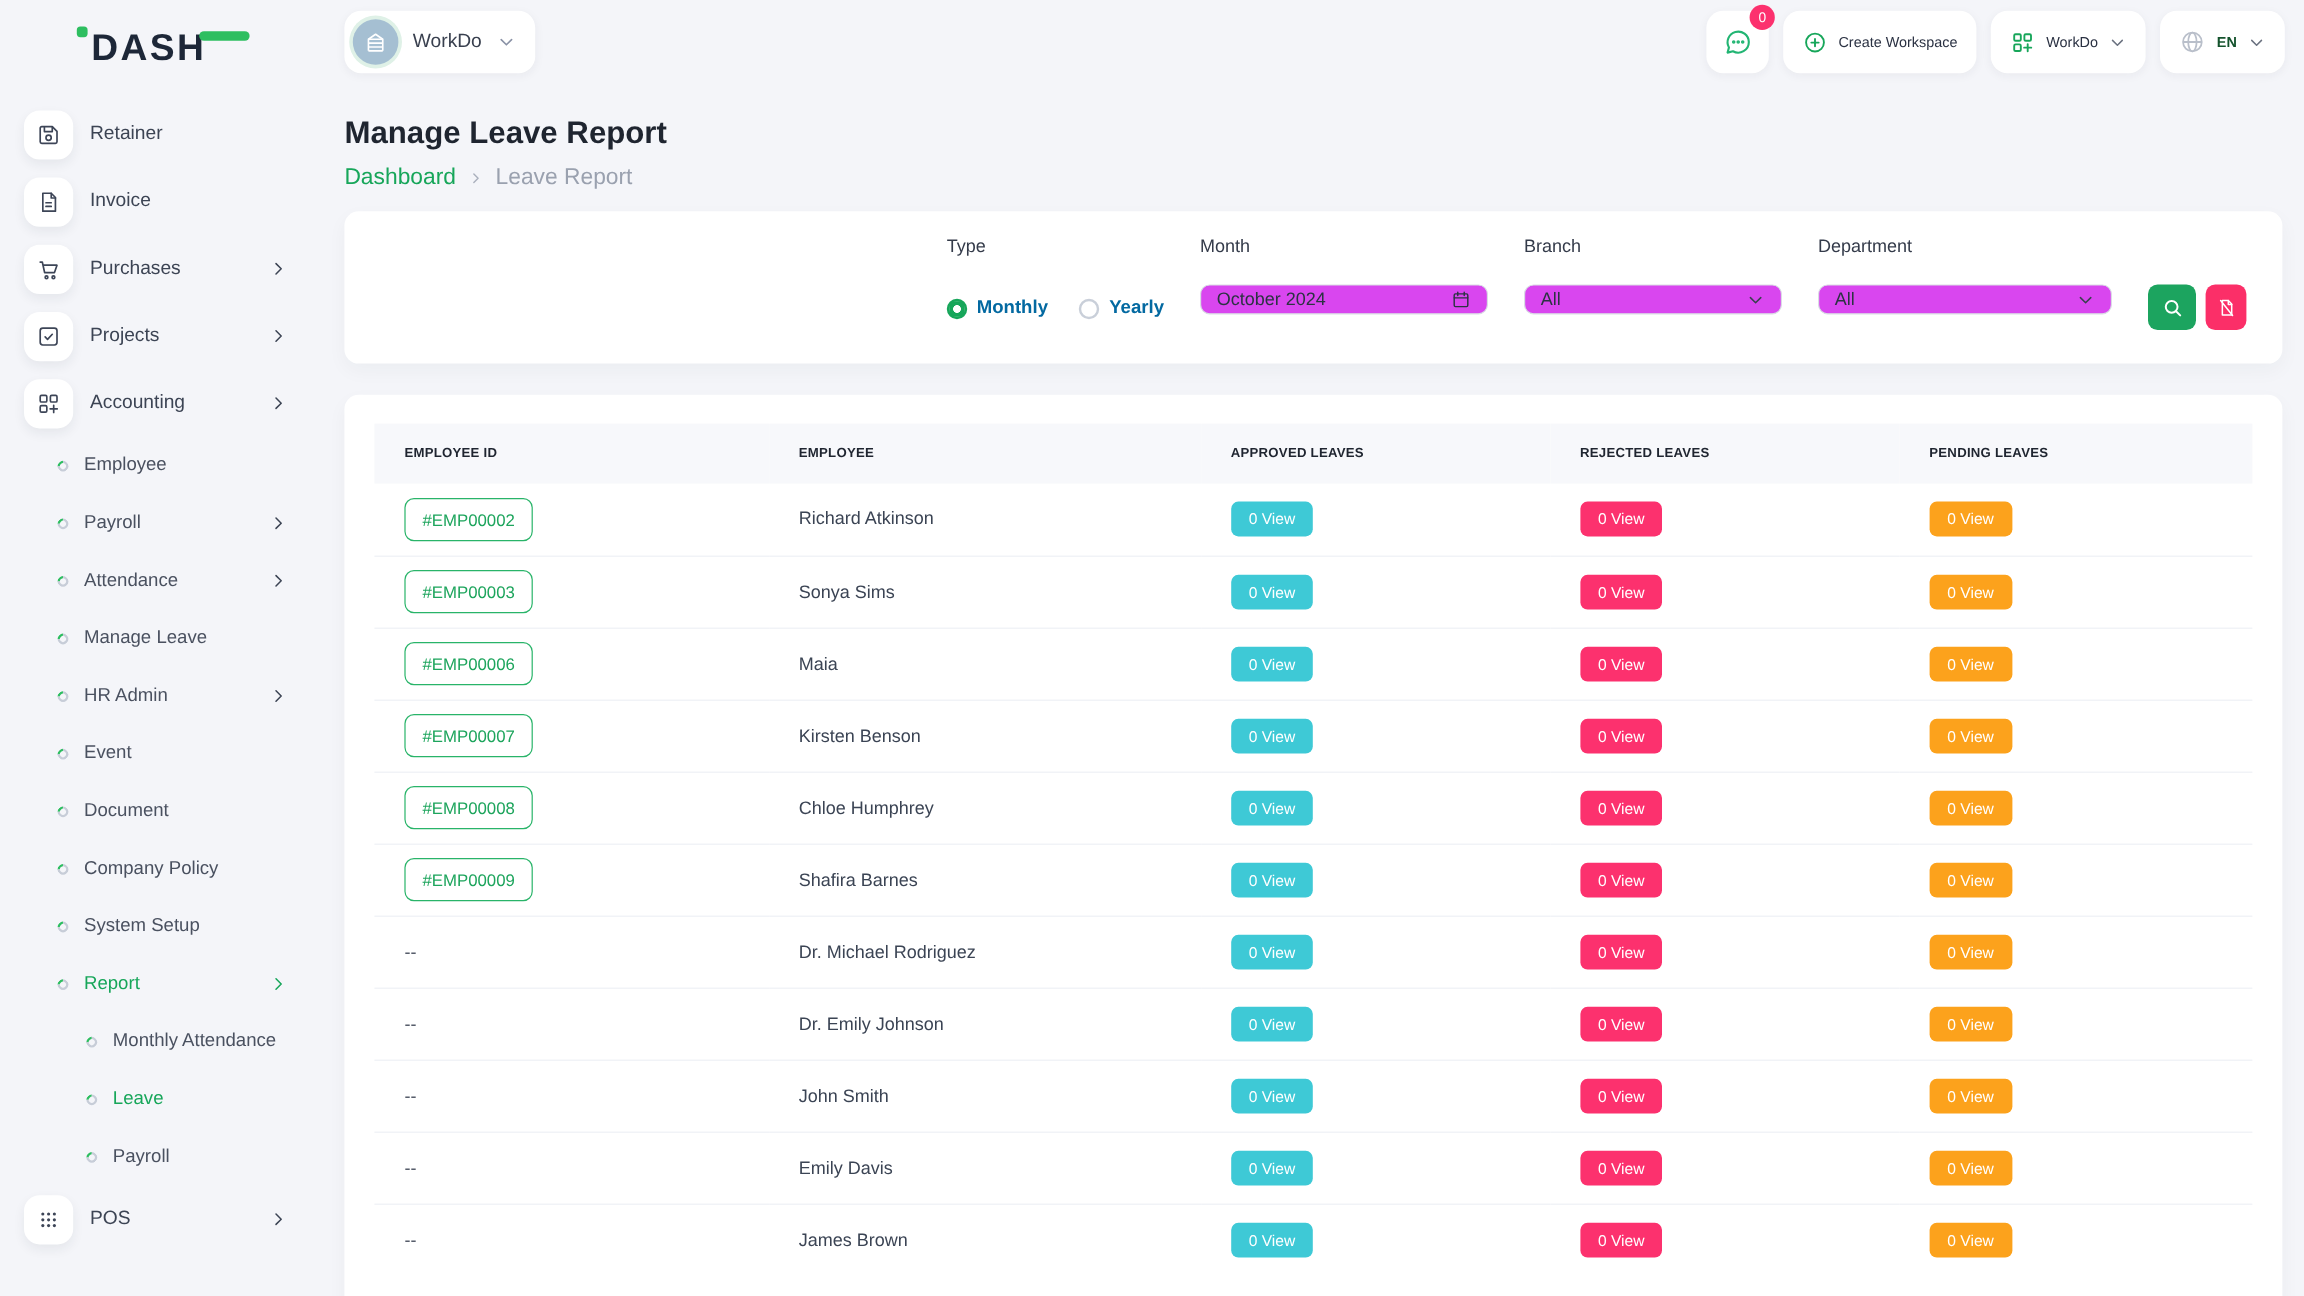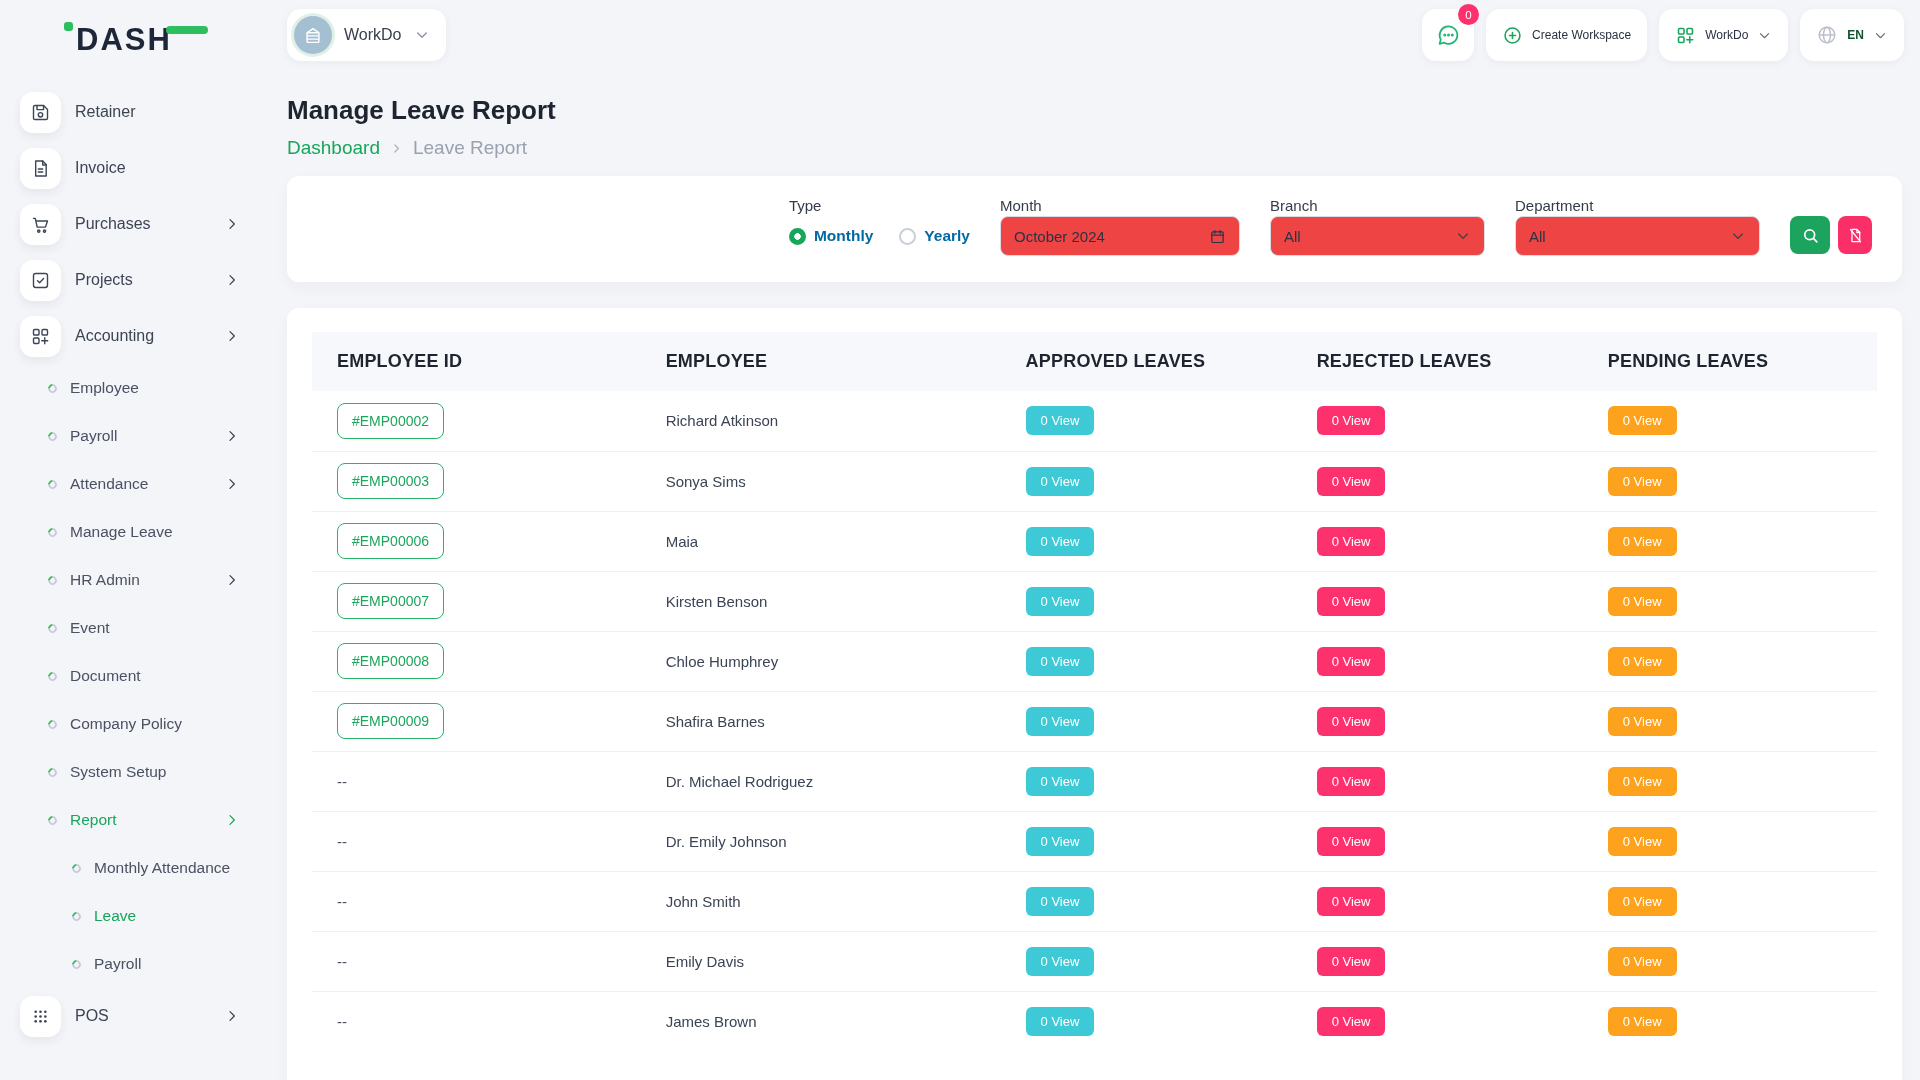--- a/index.html
+++ b/index.html
@@ -50,39 +50,39 @@
   
   .main { position:absolute; left:287px; top:72px; right:18px; }
   .page-title { margin:23px 0 0; font-size:26px; font-weight:700; color:#1f2530; }
   .breadcrumb { margin-top:11px; display:flex; align-items:center; gap:10px; font-size:19px; }
   .crumb-link { color:#17a65a; cursor:pointer; }
   .crumb-sep { color:#aab0bd; display:flex; }
   .crumb-current { color:#9aa1af; }
   .card { background:#fff; border-radius:12px; box-shadow:0 6px 16px rgba(35,40,60,.04); }
   .filter-card { margin-top:17px; padding:21px 30px 26px; display:flex; justify-content:flex-end;
     gap:30px; align-items:flex-start; }
-  .field { display:flex; flex-direction:column; gap:2px; }
+  .field { display:flex; flex-direction:column; gap:23px; }
   .field-label { font-size:15px; color:#343b4a; }
   .radio-row { display:flex; align-items:center; gap:26px; height:40px; }
   .radio-opt { display:flex; align-items:center; gap:8px; cursor:pointer; font-size:15.5px; color:#0369a1; font-weight:700; }
   .radio-opt.unchecked { font-weight:600; }
   .radio { width:17px; height:17px; border-radius:50%; border:2px solid #c9cfd9; background:#fff; }
   .radio.checked { border-color:#17a65a; background:radial-gradient(circle, #ffffff 0 3px, #17a65a 3.5px); }
-  .control { height:40px; border:1px solid #d9dde4; border-radius:8px; background:#ef4444; display:flex;
+  .control { height:25px; border:1px solid #d9dde4; border-radius:8px; background:#d946ef; display:flex;
     align-items:center; justify-content:space-between; gap:10px; padding:0 13px; font-size:15px; color:#2b3342; cursor:pointer; }
   .control .chevdn { display:flex; color:#39404f; }
   .w-month { width:240px; } .w-branch { width:215px; } .w-dept { width:245px; }
   .btns { display:flex; gap:8px; }
   .sq-btn { height:38px; border:none; border-radius:8px; display:flex; align-items:center; justify-content:center; cursor:pointer; }
   .search-btn { width:40px; background:#1ca45f; }
   .reset-btn { width:34px; background:#fb2f68; }
   
   .table-card { margin-top:26px; padding:24px 25px; height:900px; }
   table { width:100%; border-collapse:collapse; }
-  thead th { background:#f7f8fb; text-align:left; padding:19px 25px; font-size:18px; font-weight:700;
+  thead th { background:#f7f8fb; text-align:left; padding:19px 25px; font-size:11px; font-weight:700;
     letter-spacing:.2px; text-transform:uppercase; color:#1f2530; white-space:nowrap; }
   tbody td { height:60px; padding:0 25px; font-size:15px; color:#3b4454; }
   tbody tr + tr td { border-top:1px solid #eef0f5; }
   .id-badge { display:inline-block; border:1px solid #29b469; color:#1ea55d; background:#fff;
     border-radius:8px; padding:9px 14px; font-size:14px; cursor:pointer; }
   .id-empty { color:#4a5160; }
   .view-badge { display:inline-block; color:#fff; border-radius:6px; padding:7px 15px; font-size:13px; cursor:pointer; }
   .b-approved { background:#3ec9d6; }
   .b-rejected { background:#fc316e; }
   .b-pending  { background:#fca21c; }

